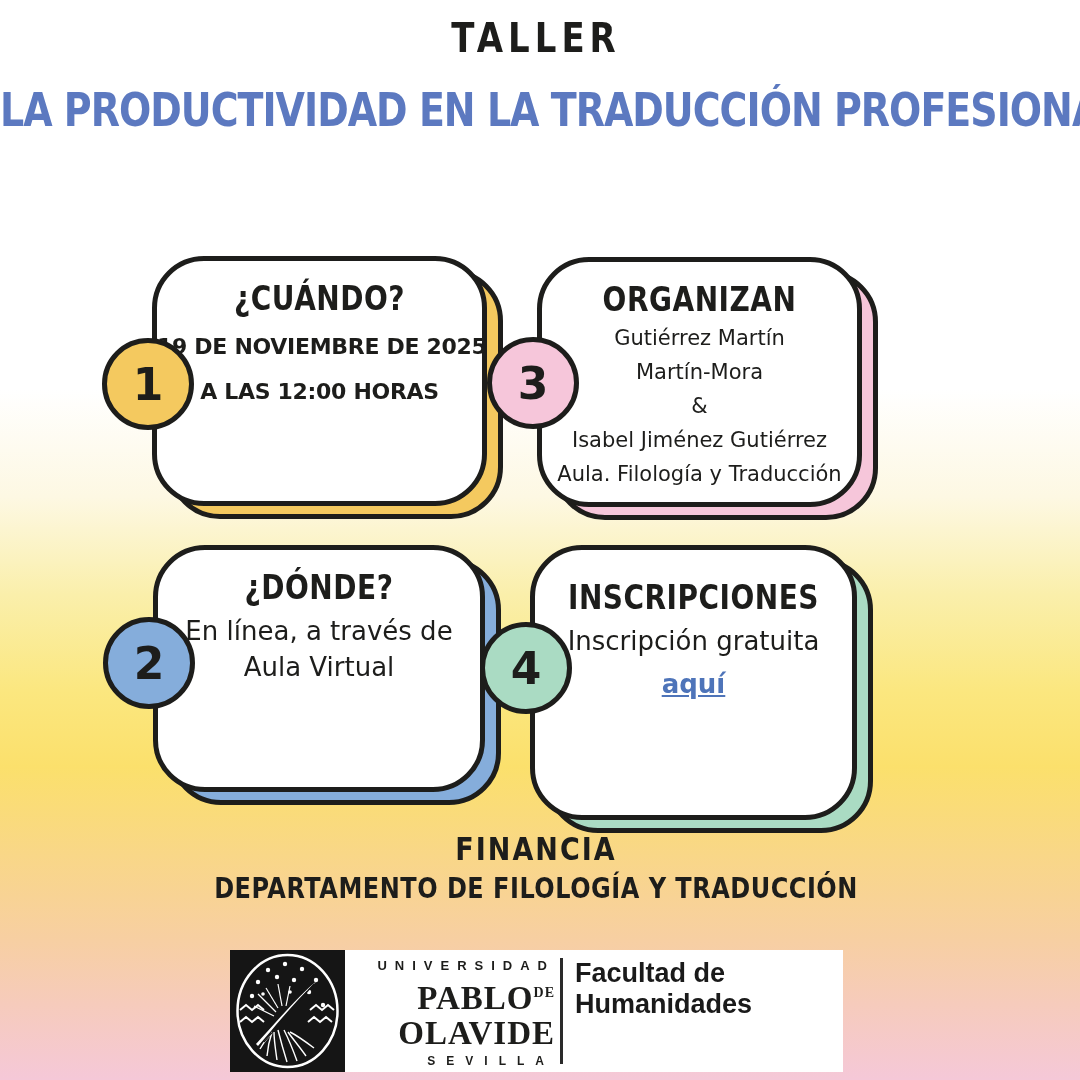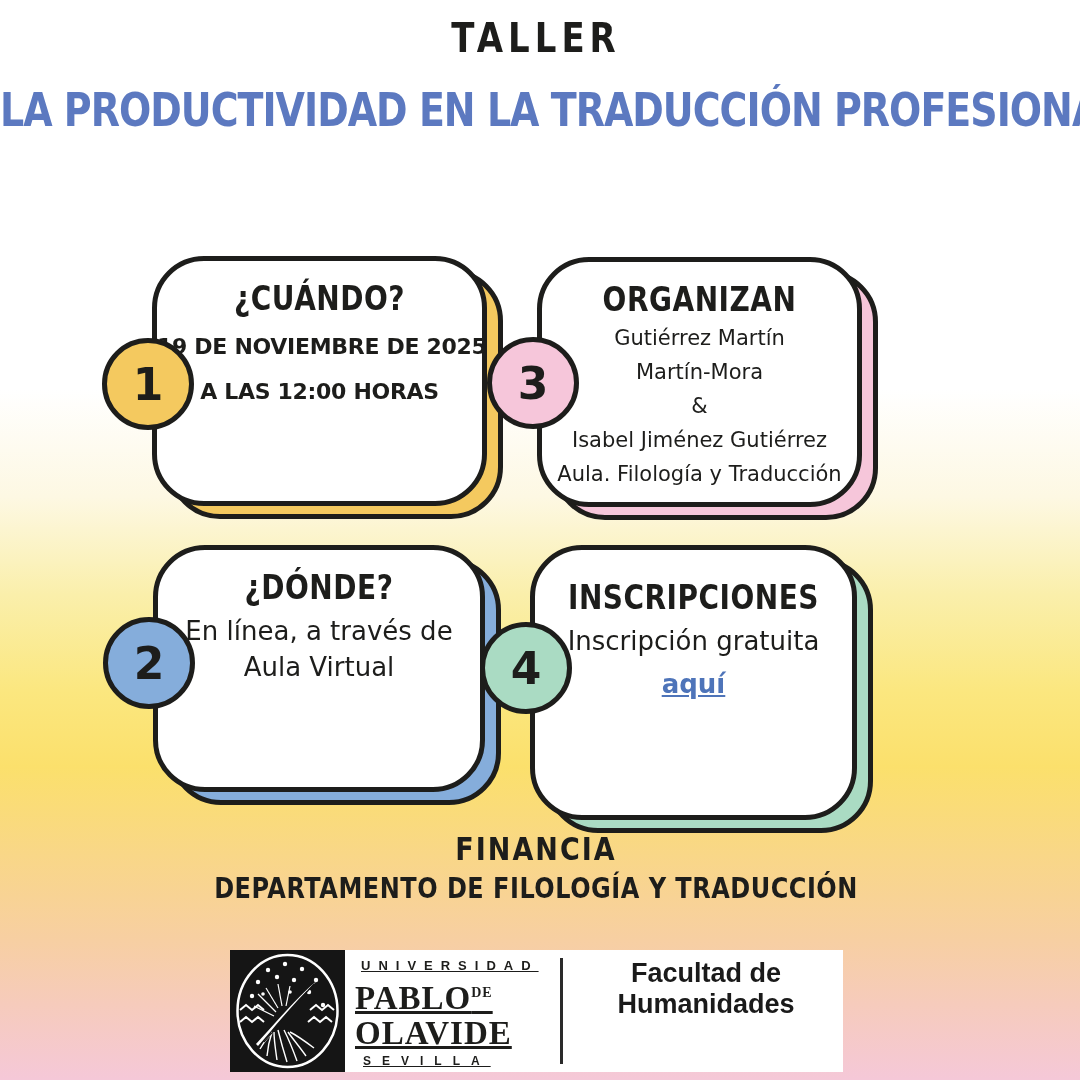--- a/index.html
+++ b/index.html
@@ -29,30 +29,30 @@
   .num-circle{position:absolute;left:-50px;width:82px;height:82px;border:5px solid #1d1d1b;
     border-radius:50%;display:flex;align-items:center;justify-content:center;
     font-size:44px;font-weight:700;z-index:3;}
   .link{font-size:26px;font-weight:700;text-decoration:underline;display:inline-block;margin-top:10px;}
 
   .footer-financia{font-size:27px;font-weight:700;letter-spacing:2px;}
   .footer-dept{font-size:24px;font-weight:700;letter-spacing:.5px;}
 
   .logo-box{position:absolute;left:230px;top:950px;width:613px;height:122px;background:#ffffff;}
   .emblem{position:absolute;left:0;top:0;width:115px;height:122px;}
-  .wordmark{position:absolute;left:125px;top:0;width:200px;height:122px;text-align:left;
-    font-family:"Liberation Serif","DejaVu Serif",serif;text-decoration:underline;}
+  .wordmark{position:absolute;left:125px;top:0;width:200px;height:122px;text-align:right;
+    font-family:"Liberation Serif","DejaVu Serif",serif;}
   .wm-univ{font-family:"Liberation Sans",sans-serif;font-size:13px;font-weight:700;
     letter-spacing:8px;margin-top:8px;margin-left:6px;}
   .wm-name{font-size:33px;font-weight:700;line-height:31px;letter-spacing:1px;margin-top:4px;}
   .wm-de{font-size:14px;vertical-align:super;}
   .wm-city{font-family:"Liberation Sans",sans-serif;font-size:12px;font-weight:700;
     letter-spacing:11px;margin-top:5px;margin-left:8px;}
   .divider{position:absolute;left:330px;top:8px;width:3px;height:106px;background:#2a2a2a;}
-  .faculty{position:absolute;left:345px;right:6px;top:8px;text-align:center;
+  .faculty{position:absolute;left:345px;right:6px;top:8px;text-align:left;
     font-family:"Liberation Sans",sans-serif;font-size:27px;font-weight:700;color:#1a1a1a;}
 </style>
 </head>
 <body>
 
 <div class="poster">
 
   <div class="row" style="top:14px">
     <span class="squeeze kicker">TALLER</span>
   </div>

